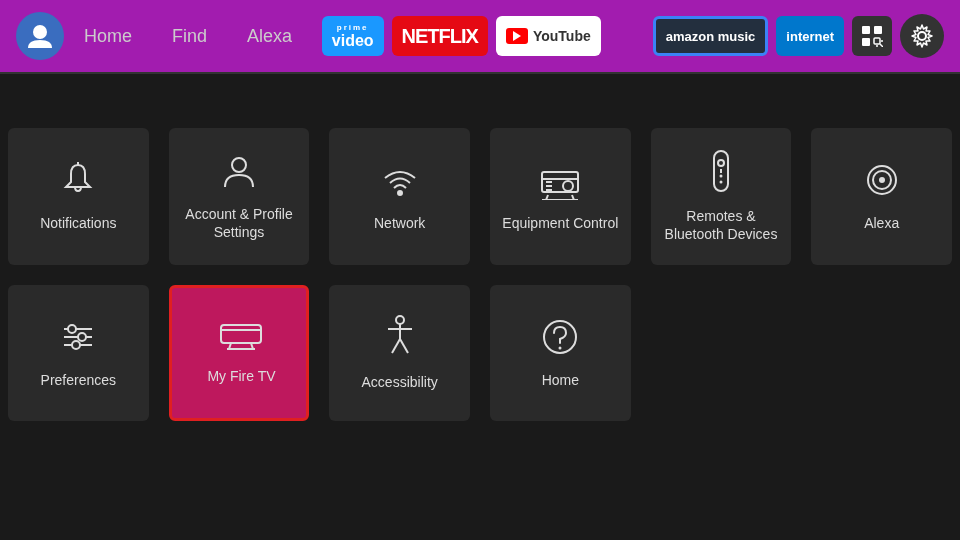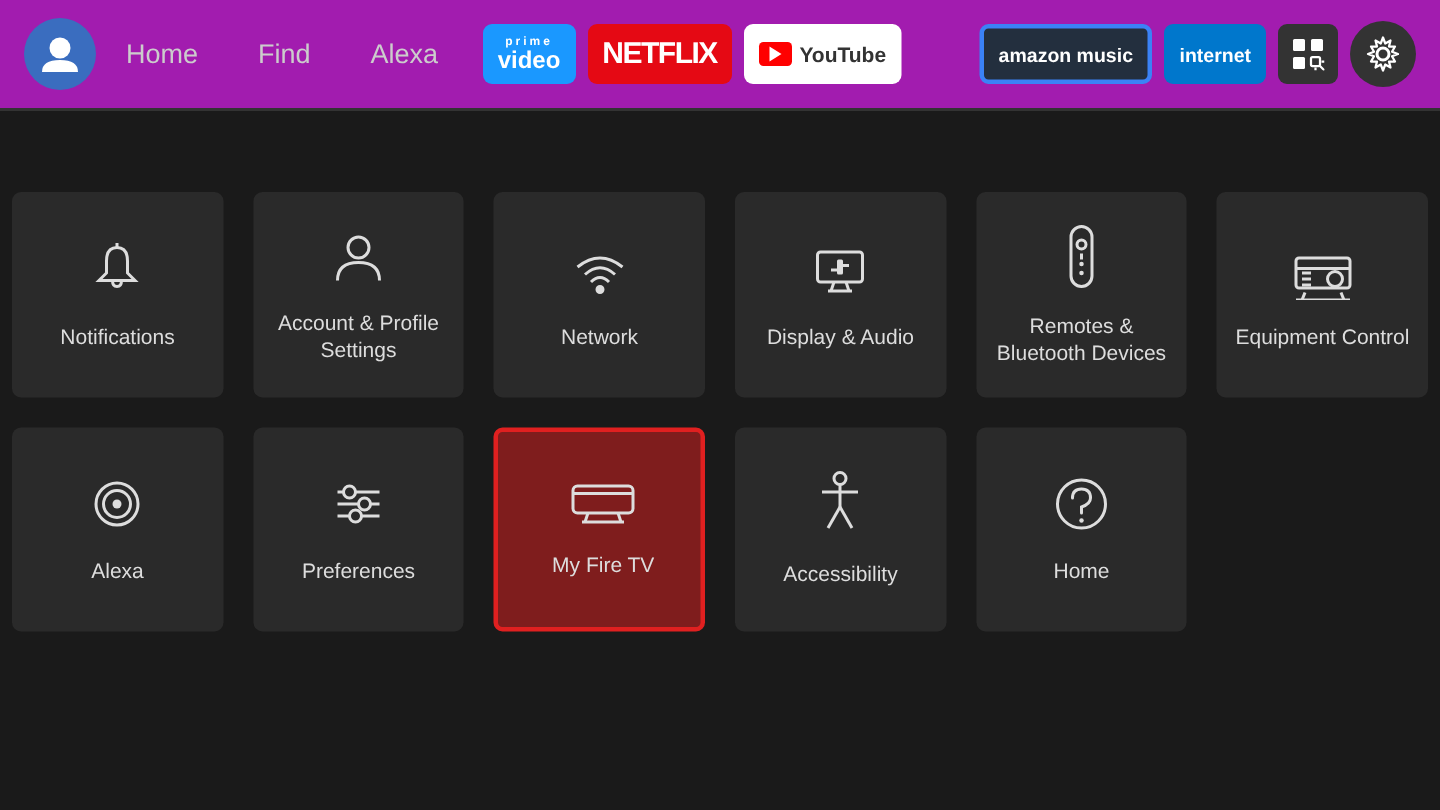--- a/index.html
+++ b/index.html
@@ -114,21 +114,21 @@
       flex-direction: column;
       align-items: center;
       justify-content: center;
       gap: 10px;
       cursor: pointer;
       padding: 12px;
       position: relative;
     }
     .settings-item.selected {
       border: 3px solid #e02020;
-      background: #7f1d1d;
+      background: #be185d;
       padding-left: 17px;
     }
     .item-icon {
       color: #ddd;
     }
     .item-label {
       color: #ddd;
       font-size: 14px;
       text-align: center;
       line-height: 1.3;
@@ -247,68 +247,54 @@
       <svg width="40" height="40" viewBox="0 0 40 40" fill="none" stroke="#ddd" stroke-width="2">
         <path d="M5 18 Q20 6 35 18"></path>
         <path d="M10 23 Q20 14 30 23"></path>
         <path d="M14 28 Q20 22 26 28"></path>
         <circle cx="20" cy="33" r="2" fill="#ddd"></circle>
       </svg>
     </div>
     <span class="item-label">Network</span>
   </div>
 
-  <div class="settings-item">
-    <div class="item-icon">
-      <svg width="40" height="40" viewBox="0 0 40 40" fill="none" stroke="#ddd" stroke-width="2">
-        <rect x="5" y="8" width="30" height="20" rx="2"></rect>
-        <line x1="16" y1="28" x2="14" y2="34"></line>
-        <line x1="24" y1="28" x2="26" y2="34"></line>
-        <line x1="12" y1="34" x2="28" y2="34"></line>
-        <rect x="18" y="13" width="4" height="10" rx="1" fill="#ddd" stroke="none"></rect>
-        <line x1="14" y1="20" x2="18" y2="20" stroke="#ddd"></line>
-        <line x1="22" y1="17" x2="26" y2="17" stroke="#ddd"></line>
-      </svg>
-    </div>
-    <span class="item-label">Display &amp; Audio</span>
-  </div>
-
-
-  <div class="settings-item">
-    <div class="item-icon">
-      <svg width="30" height="44" viewBox="0 0 30 44" fill="none" stroke="#ddd" stroke-width="2">
-        <rect x="8" y="2" width="14" height="40" rx="7"></rect>
-        <circle cx="15" cy="14" r="3"></circle>
-        <line x1="15" y1="20" x2="15" y2="24"></line>
-        <circle cx="15" cy="27" r="1.5" fill="#ddd" stroke="none"></circle>
-        <circle cx="15" cy="33" r="1.5" fill="#ddd" stroke="none"></circle>
-      </svg>
-    </div>
-    <span class="item-label">Remotes &amp; Bluetooth Devices</span>
-  </div>
+
 
   <div class="settings-item">
     <div class="item-icon">
       <svg width="44" height="40" viewBox="0 0 44 40" fill="none" stroke="#ddd" stroke-width="2">
         <rect x="4" y="12" width="36" height="20" rx="2"></rect>
         <line x1="4" y1="19" x2="40" y2="19"></line>
         <line x1="10" y1="35" x2="8" y2="40"></line>
         <line x1="34" y1="35" x2="36" y2="40"></line>
         <line x1="4" y1="40" x2="40" y2="40"></line>
         <line x1="8" y1="22" x2="14" y2="22"></line>
         <line x1="8" y1="26" x2="14" y2="26"></line>
         <line x1="8" y1="30" x2="14" y2="30"></line>
         <circle cx="30" cy="26" r="5" fill="none"></circle>
       </svg>
     </div>
     <span class="item-label">Equipment Control</span>
   </div>
 
   <div class="settings-item">
     <div class="item-icon">
+      <svg width="30" height="44" viewBox="0 0 30 44" fill="none" stroke="#ddd" stroke-width="2">
+        <rect x="8" y="2" width="14" height="40" rx="7"></rect>
+        <circle cx="15" cy="14" r="3"></circle>
+        <line x1="15" y1="20" x2="15" y2="24"></line>
+        <circle cx="15" cy="27" r="1.5" fill="#ddd" stroke="none"></circle>
+        <circle cx="15" cy="33" r="1.5" fill="#ddd" stroke="none"></circle>
+      </svg>
+    </div>
+    <span class="item-label">Remotes &amp; Bluetooth Devices</span>
+  </div>
+
+  <div class="settings-item">
+    <div class="item-icon">
       <svg width="40" height="40" viewBox="0 0 40 40" fill="none" stroke="#ddd" stroke-width="2">
         <circle cx="20" cy="20" r="14"></circle>
         <circle cx="20" cy="20" r="9" fill="none"></circle>
         <circle cx="20" cy="20" r="3" fill="#ddd" stroke="none"></circle>
       </svg>
     </div>
     <span class="item-label">Alexa</span>
   </div>
 
   <div class="settings-item">

